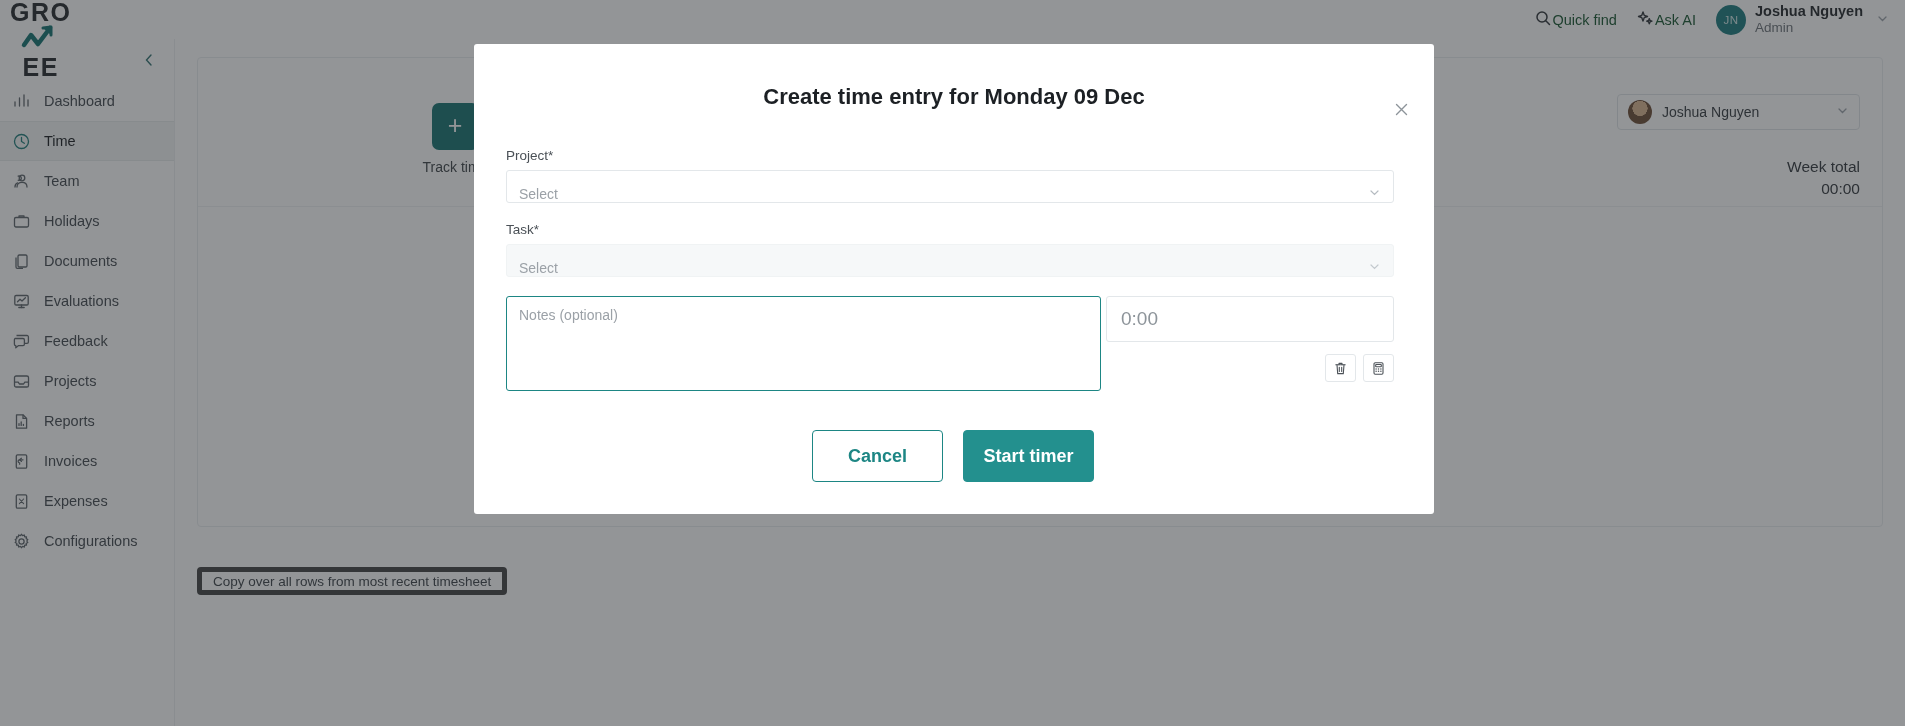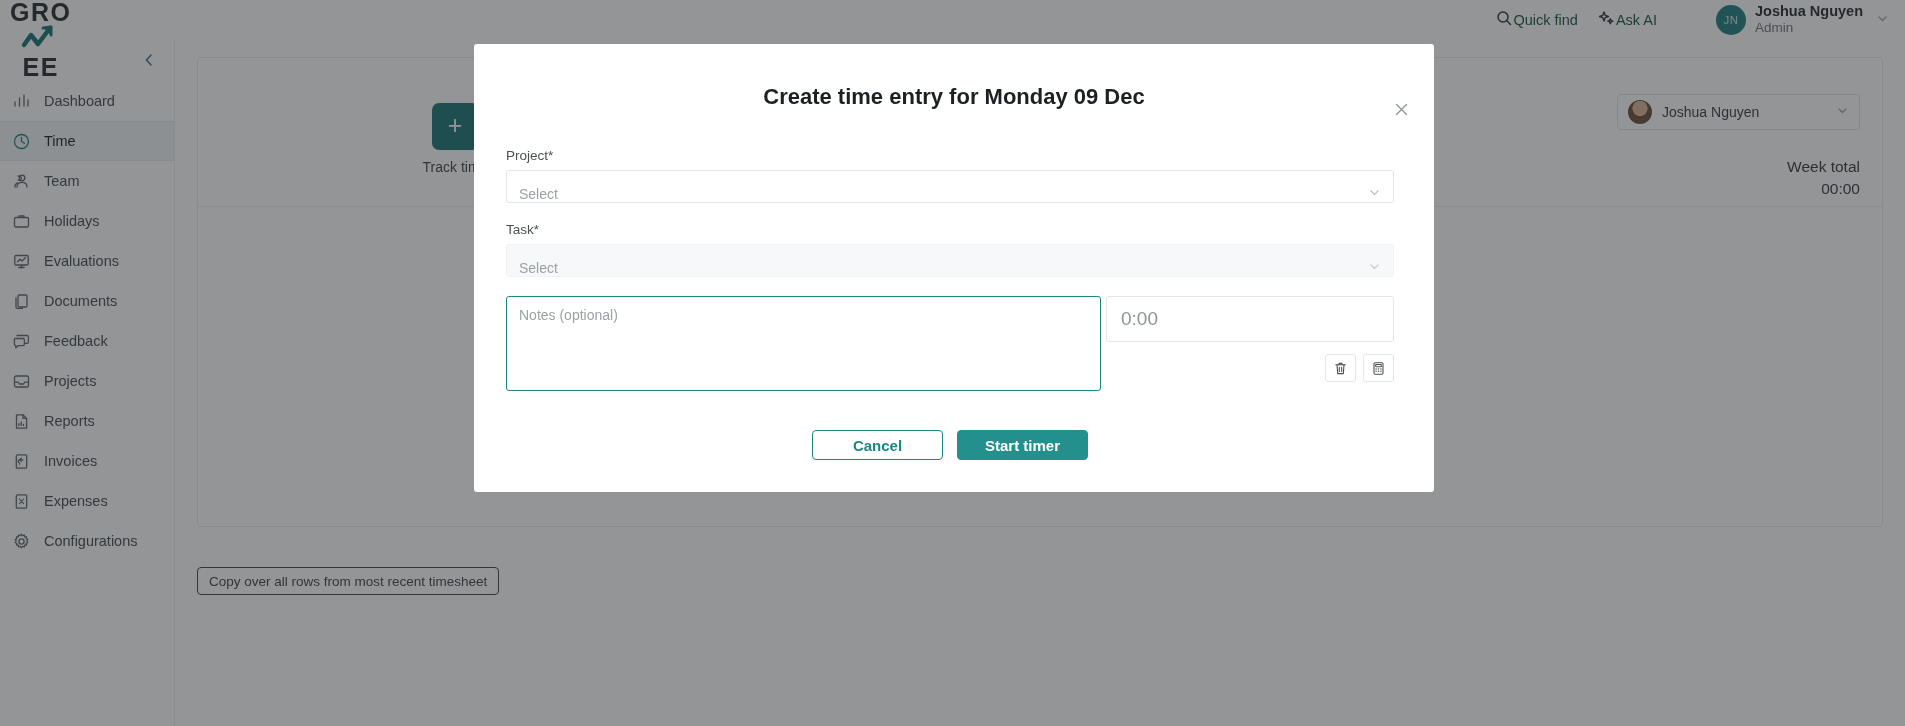--- a/index.html
+++ b/index.html
@@ -69,21 +69,21 @@
     width: 30px; height: 30px;
     border-radius: 50%;
     background: #18787c;
     color: #cfe6e6;
     font-size: 11.5px;
     display: flex;
     align-items: center;
     justify-content: center;
     letter-spacing: .5px;
   }
-  .user-block { display: flex; align-items: center; gap: 9px; cursor: pointer; margin-left: 39px; }
+  .user-block { display: flex; align-items: center; gap: 9px; cursor: pointer; }
   .user-name { font-size: 14.5px; font-weight: bold; color: #1e2226; line-height: 1.15; }
   .user-role { font-size: 13.5px; color: #6b7177; line-height: 1.15; }
   .chev-sm { color: #9aa1a8; font-size: 12px; margin-left: 4px; }
 
   
   .sidebar {
     position: absolute;
     top: 39px; left: 0; bottom: 0;
     width: 175px;
     background: #ffffff;
@@ -190,21 +190,21 @@
   .card-divider {
     position: absolute;
     left: 0; right: 0; top: 148px;
     border-top: 1px solid #eef0f2;
   }
   .copy-over {
     position: absolute;
     left: 22px; top: 528px;
     height: 28px;
     padding: 0 11px;
-    border: 1px solid #404040;
+    border: 5px solid #404040;
     border-radius: 4px;
     background: #ffffff;
     font-size: 13.5px;
     color: #3a4046;
     display: flex; align-items: center;
     cursor: pointer;
     font-family: "Liberation Sans", sans-serif;
   }
 
   
@@ -315,28 +315,28 @@
     cursor: pointer;
   }
 
   .modal-actions {
     display: flex;
     justify-content: center;
     gap: 14px;
     margin-top: 39px;
   }
   .btn {
-    height: 30px;
+    height: 52px;
     min-width: 131px;
     border-radius: 4px;
-    font-size: 15px;
+    font-size: 18px;
     font-weight: bold;
     font-family: "Liberation Sans", sans-serif;
     cursor: pointer;
-    display: flex; align-items: center; justify-content: center;
+    display: flex; align-items: center; justify-content: center; margin-left: 6px;
   }
   .btn-secondary {
     background: #ffffff;
     border: 1px solid #1d8684;
     color: #1d8684;
   }
   .btn-primary {
     background: #23908e;
     border: 1px solid #23908e;
     color: #ffffff;
@@ -442,37 +442,37 @@
             <rect x="2.5" y="5.5" width="14" height="9.5" rx="1.4"></rect>
             <path d="M7 5.5 L7 4 L12 4 L12 5.5"></path>
           </svg>
       </span>
       <span>Holidays</span>
     </div>
 
     <div class="nav-item">
       <span class="nav-icon">
         <svg width="19" height="19" viewBox="0 0 19 19" fill="none" stroke="#5b6268" stroke-width="1.3" stroke-linejoin="round">
+            <rect x="6" y="3" width="9" height="12" rx="1.3"></rect>
+            <path d="M4 5.5 L4 15 A1.3 1.3 0 0 0 5.3 16.3 L11 16.3"></path>
+          </svg>
+      </span>
+      <span>Documents</span>
+    </div>
+
+    <div class="nav-item">
+      <span class="nav-icon">
+        <svg width="19" height="19" viewBox="0 0 19 19" fill="none" stroke="#5b6268" stroke-width="1.3" stroke-linejoin="round">
             <rect x="2.8" y="3.5" width="13.4" height="9.5" rx="1.3"></rect>
             <path d="M5.5 9.8 L8 7.3 L10 9 L13.4 5.8" stroke-linecap="round"></path>
             <path d="M9.5 13 L9.5 15.5" stroke-linecap="round"></path>
             <path d="M6.8 15.5 L12.2 15.5" stroke-linecap="round"></path>
           </svg>
       </span>
       <span>Evaluations</span>
-    </div>
-
-    <div class="nav-item">
-      <span class="nav-icon">
-        <svg width="19" height="19" viewBox="0 0 19 19" fill="none" stroke="#5b6268" stroke-width="1.3" stroke-linejoin="round">
-            <rect x="6" y="3" width="9" height="12" rx="1.3"></rect>
-            <path d="M4 5.5 L4 15 A1.3 1.3 0 0 0 5.3 16.3 L11 16.3"></path>
-          </svg>
-      </span>
-      <span>Documents</span>
     </div>
 
     <div class="nav-item">
       <span class="nav-icon">
         <svg width="19" height="19" viewBox="0 0 19 19" fill="none" stroke="#5b6268" stroke-width="1.3" stroke-linejoin="round">
             <path d="M4.5 3.5 L15 3.5 A1.4 1.4 0 0 1 16.4 4.9 L16.4 10 A1.4 1.4 0 0 1 15 11.4 L12.5 11.4"></path>
             <path d="M3 6.5 L11 6.5 A1.4 1.4 0 0 1 12.4 7.9 L12.4 12.2 A1.4 1.4 0 0 1 11 13.6 L6.6 13.6 L3.8 15.8 L3.8 13.6 A1.4 1.4 0 0 1 2.4 12.2 L2.4 7.9 A1.4 1.4 0 0 1 3 6.5 Z"></path>
           </svg>
       </span>
       <span>Feedback</span>

